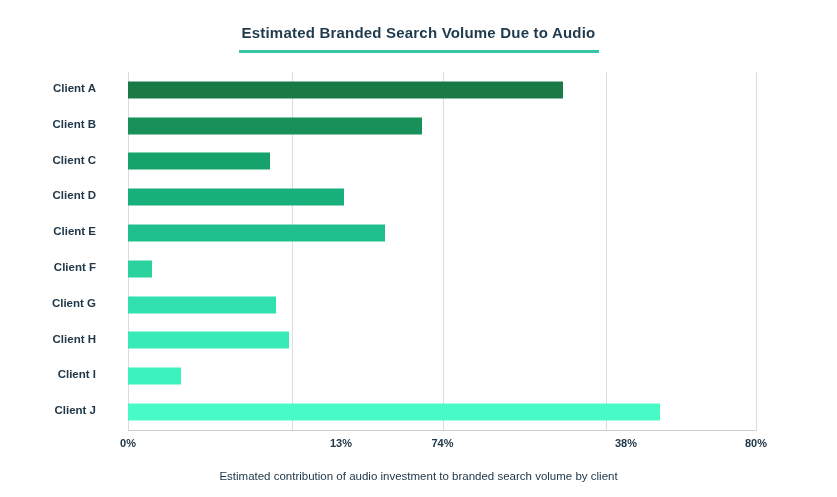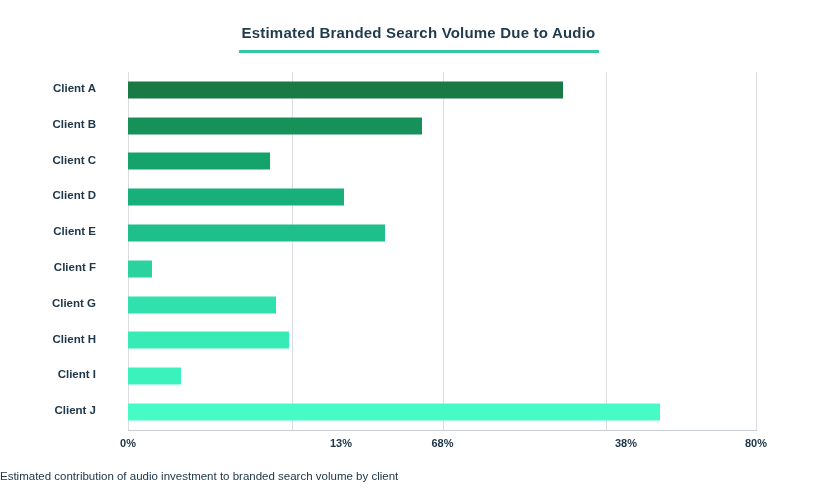--- a/index.html
+++ b/index.html
@@ -93,21 +93,21 @@
     font-weight: bold;
     color: #20384a;
     transform: translateX(-50%);
     white-space: nowrap;
   }
   .x-caption {
     position: absolute;
     top: 470px;
     left: 0;
     width: 837px;
-    text-align: left;
+    text-align: center;
     font-size: 11.5px;
     color: #20384a;
   }
 </style>
 </head>
 <body>
 
 <div class="chart-wrap">
 
   <div class="chart-title">Estimated Branded Search Volume Due to Audio</div>
@@ -160,18 +160,18 @@
   <div class="cat-label" style="top:189.4px;">Client D</div>
   <div class="cat-label" style="top:225.2px;">Client E</div>
   <div class="cat-label" style="top:261px;">Client F</div>
   <div class="cat-label" style="top:296.8px;">Client G</div>
   <div class="cat-label" style="top:332.6px;">Client H</div>
   <div class="cat-label" style="top:368.4px;">Client I</div>
   <div class="cat-label" style="top:404.2px;">Client J</div>
 
   <div class="x-tick" style="left:128px;">0%</div>
   <div class="x-tick" style="left:293px;margin-left:48px;">13%</div>
-  <div class="x-tick" style="left:442.5px;">68%</div>
+  <div class="x-tick" style="left:442.5px;">74%</div>
   <div class="x-tick" style="left:626px;">38%</div>
   <div class="x-tick" style="left:756px;">80%</div>
 
   <div class="x-caption">Estimated contribution of audio investment to branded search volume by client</div>
 </div>
 
 </body></html>

